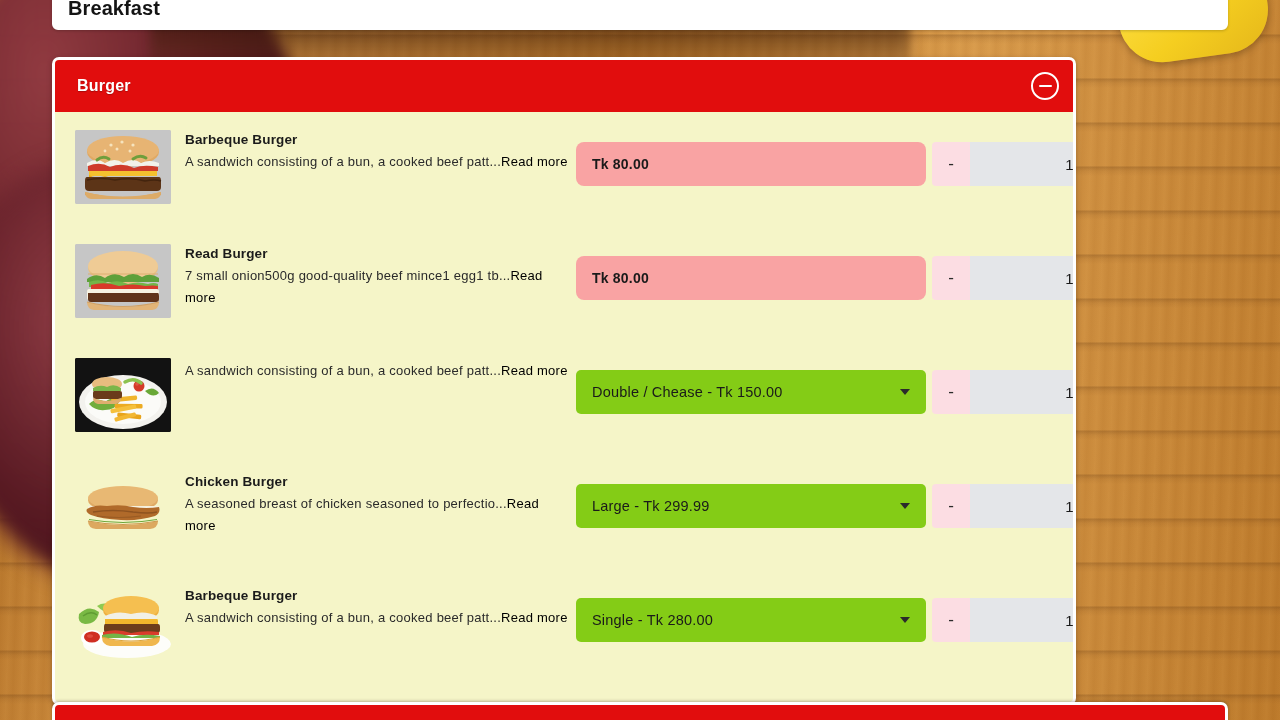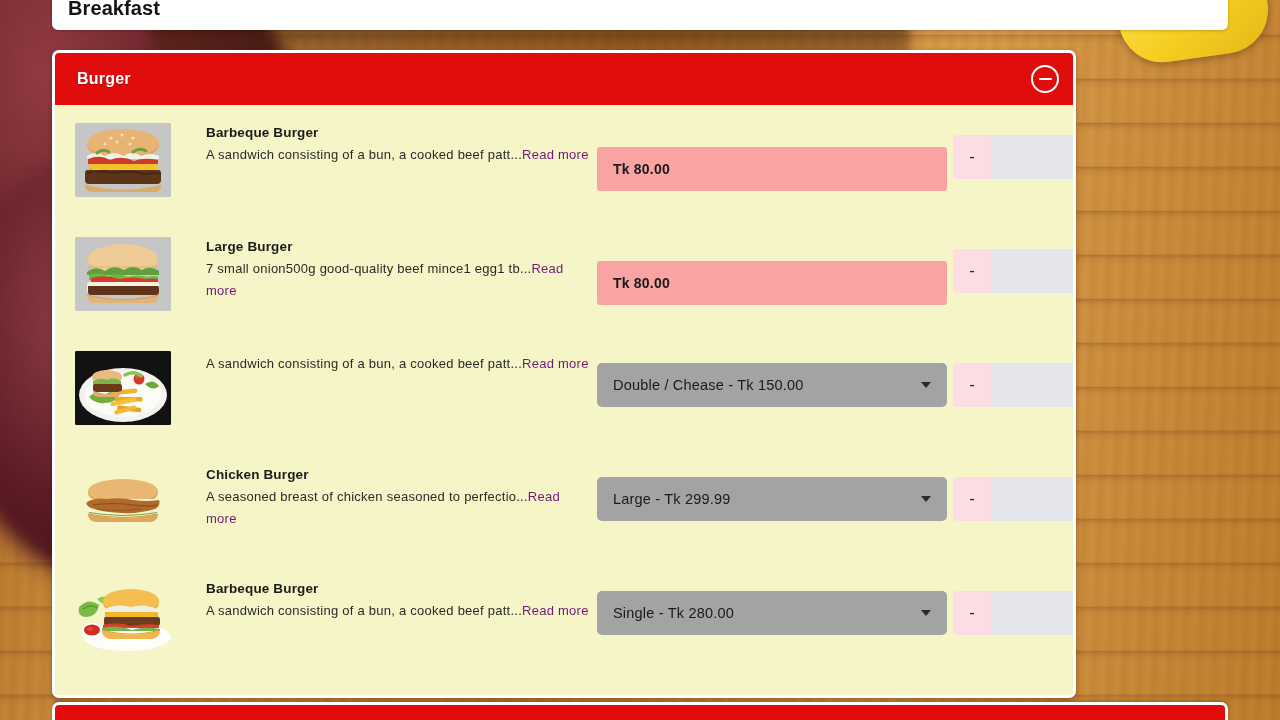--- a/index.html
+++ b/index.html
@@ -113,21 +113,21 @@
     font-size: 20px;
     font-weight: bold;
     color: #141414;
     letter-spacing: 0.1px;
   }
 
   
   .category-panel {
     position: absolute;
     left: 52px;
-    top: 50px;
+    top: 57px;
     width: 1024px;
     background: #f5f5c8;
     border: 3px solid #ffffff;
     border-radius: 7px;
     box-shadow: 0 2px 5px rgba(40,20,5,0.35);
     overflow: hidden;
   }
   .category-header {
     height: 52px;
     background: #e10d0d;
@@ -179,65 +179,63 @@
     background: #c6c6c6;
   }
   .thumb.dark-bg { background: #111111; }
   .thumb.light-bg { background: #f5f5c8; }
   .thumb svg { display: block; width: 100%; height: 100%; }
 
   .item-info {
     flex: 0 0 385px;
     width: 385px;
     padding-top: 6px;
-    margin-left: 21px;
   }
   .item-name {
     font-size: 13.5px;
     font-weight: bold;
     color: #1b1b1b;
     margin-bottom: 4px;
     letter-spacing: 0.15px;
   }
   .item-desc {
     font-size: 13px;
     color: #2a2a2a;
     line-height: 1.72;
     letter-spacing: 0.25px;
   }
   .read-more {
-    color: #701a75;
+    color: #000000;
     cursor: pointer;
     text-decoration: none;
     text-align: right;
   }
 
   
   .price-col {
     flex: 0 0 350px;
     width: 350px;
     padding-top: 16px;
     margin-left: 6px;
   }
   .price-box {
     height: 44px;
     background: #f9a3a3;
-    border-radius: 3px;
+    border-radius: 8px;
     display: flex;
     align-items: center;
     padding: 0 16px;
     font-size: 14px;
     font-weight: bold;
     color: #1a1a1a;
     letter-spacing: 0.2px;
-    margin-top: 12px;
   }
   .variant-select {
     height: 44px;
-    background: #a3a3a3;
+    background: #84cc16;
     border-radius: 5px;
     display: flex;
     align-items: center;
     justify-content: space-between;
     padding: 0 16px;
     font-size: 14.5px;
     color: #1a1a1a;
     cursor: pointer;
     letter-spacing: 0.2px;
   }
@@ -374,21 +372,21 @@
     </div>
   </div>
         <div class="item-row">
     <div class="thumb ">
       <svg viewBox="0 0 96 74">
               <use href="#ico-burger-beef"></use>
             </svg>
     </div>
 
     <div class="item-info">
-      <div class="item-name">Large Burger</div>
+      <div class="item-name">Read Burger</div>
       <div class="item-desc">
         <span>7 small onion500g good-quality beef mince1 egg1 tb</span><span>...</span><a class="read-more">Read more</a>
       </div>
     </div>
 
     <div class="price-col">
       <div class="price-box">
          <span>Tk 80.00</span>
        </div>
     </div>

